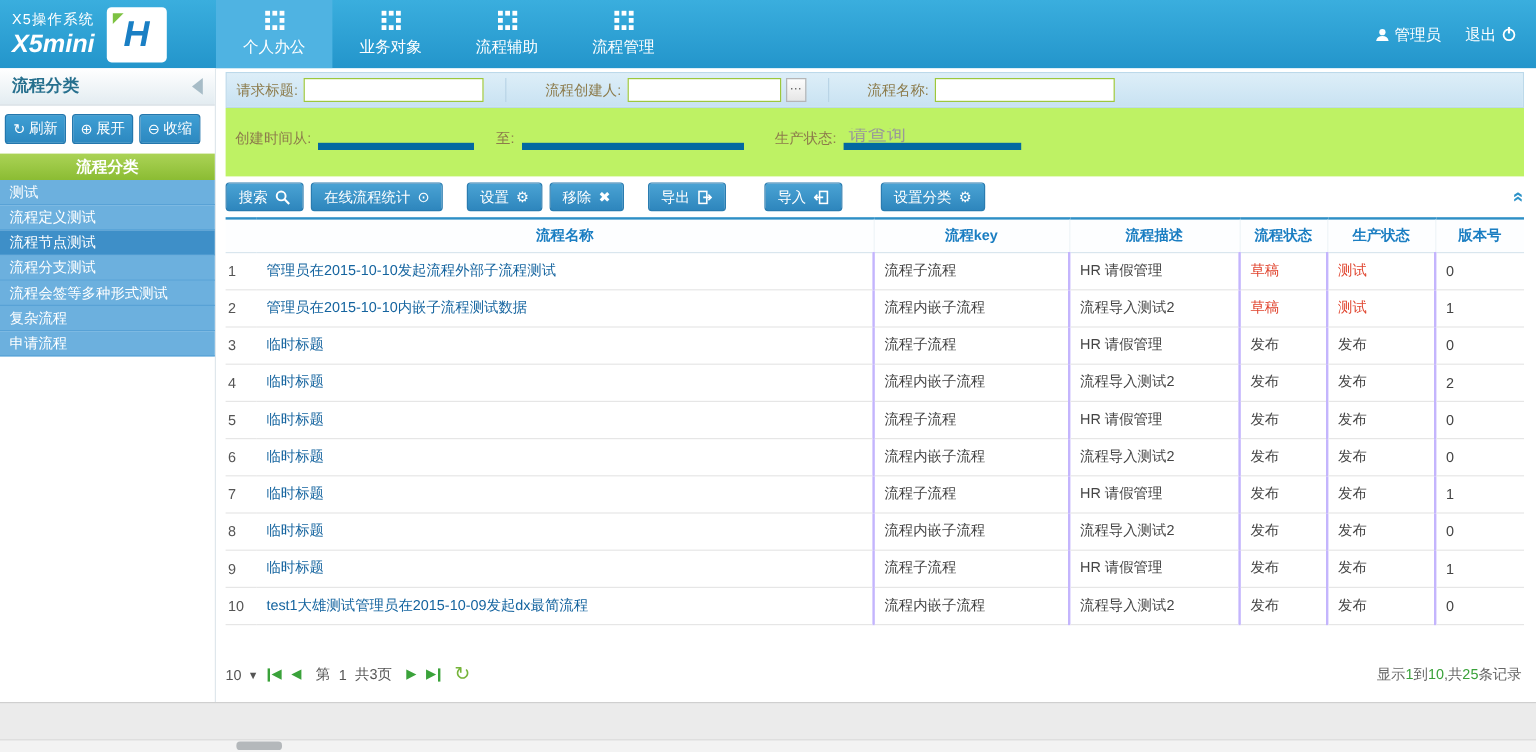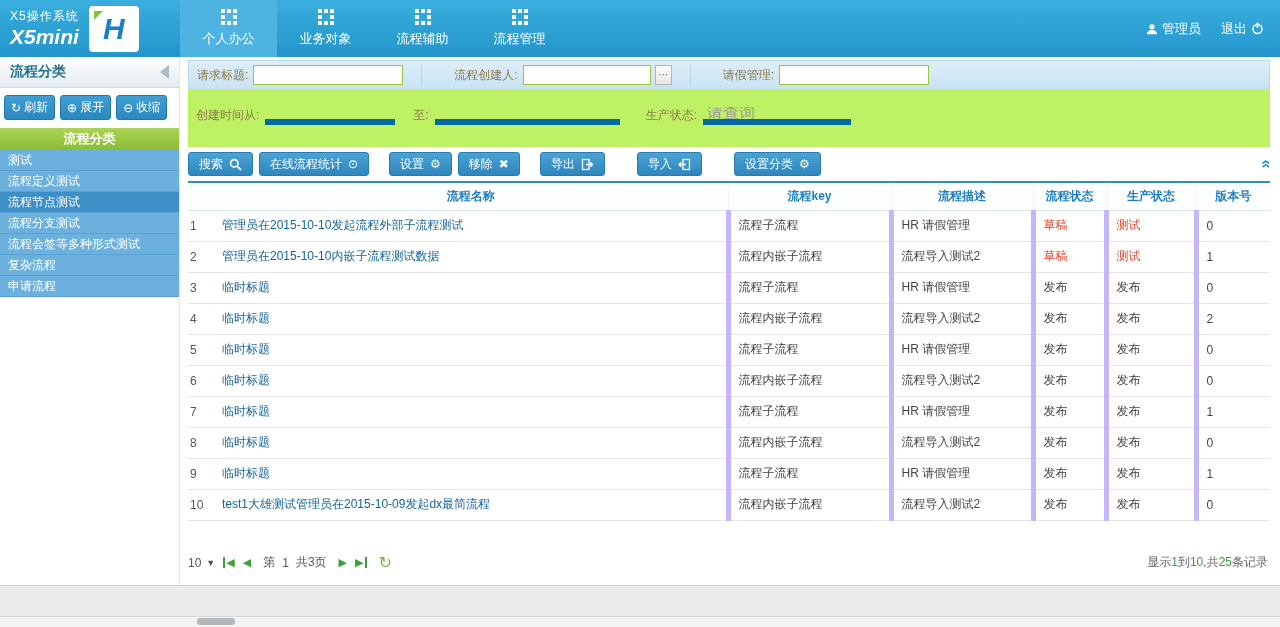--- a/index.html
+++ b/index.html
@@ -59,21 +59,21 @@
   .toolbar { flex:0 0 34px; display:flex; align-items:center; gap:6px; font-size:12px; }
   .tbtn { background:linear-gradient(#4aa3d4,#2e86bd); border:1px solid #2a7cb0; color:#fff; border-radius:3px; height:24px; padding:0 10px; display:flex; align-items:center; gap:6px; font-size:12px; cursor:pointer; white-space:nowrap; }
   .tbtn .glyph { font-size:12px; line-height:1; }
   .gap-l { margin-left:14px; } .gap-xl { margin-left:26px; }
   .collapse-chevron { margin-left:auto; color:#2b92c8; font-weight:bold; font-size:16px; transform:rotate(-90deg); cursor:pointer; line-height:1; }
 
   table { width:100%; border-collapse:collapse; table-layout:fixed; font-size:12px; }
   thead th { border-top:2px solid #2e8fc6; border-bottom:1px solid #d9e6ee; border-left:1px solid #eef4f8; color:#1b7ec2; font-weight:bold; height:28px; text-align:center; background:#fdfeff;margin-top:24px; }
   thead th:first-child, thead th:nth-child(2) { border-left:none; }
   tbody td { height:31px; border-bottom:1px solid #e6e6e6; color:#444; padding:0 8px; overflow:hidden; white-space:nowrap; }
-  tbody td.bl { border-left:5px solid #c4b5fd; }
+  tbody td.bl { border-left:2px solid #c4b5fd; }
   td.c-num { color:#555; padding:0 2px; text-align:left; }
   a.flow-link { color:#15649f; text-decoration:none; cursor:pointer; }
   .red { color:#e0442e !important; }
 
   .pager { display:flex; align-items:center; margin-top:26px; font-size:12px; color:#555; gap:8px; height:32px; }
   .pg-size { display:flex; gap:5px; align-items:center; cursor:pointer; }
   .pg-size .caret { font-size:9px; color:#555; }
   .pg-arrow { color:#3aa23a; font-size:11px; cursor:pointer; line-height:1; }
   .pg-first { border-left:2px solid #3aa23a; padding-left:1px; }
   .pg-last { border-right:2px solid #3aa23a; padding-right:1px; }
@@ -177,21 +177,21 @@
         <div class="fgroup">
           <label>请求标题:</label>
           <input class="fi" type="text" style="">
         </div>
         <div class="fgroup">
           <label>流程创建人:</label>
           <input class="fi short" type="text" style="">
           <button class="dots-btn">···</button>
         </div>
         <div class="fgroup">
-          <label>请假管理:</label>
+          <label>流程名称:</label>
           <input class="fi" type="text" style="">
         </div>
       </div>
 
       <div class="filter-row2">
         <label>创建时间从:</label>
         <input class="ul-input w130" type="text" style="">
         <label class="lbl-gap">至:</label>
         <input class="ul-input w185" type="text" style="">
         <label class="lbl-gap-lg">生产状态:</label>

